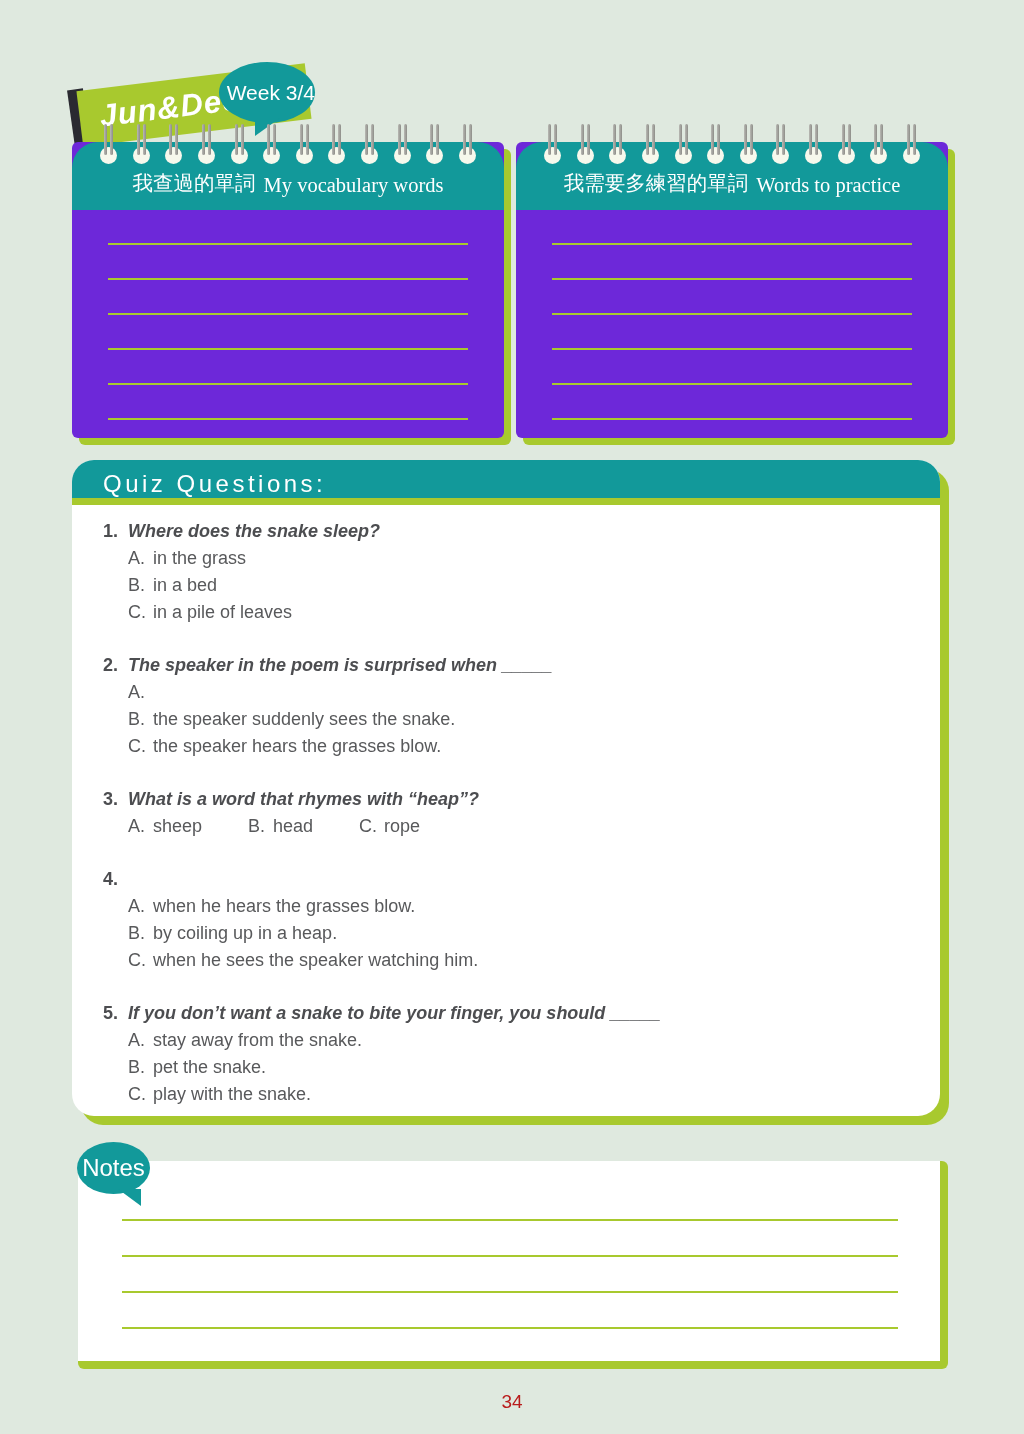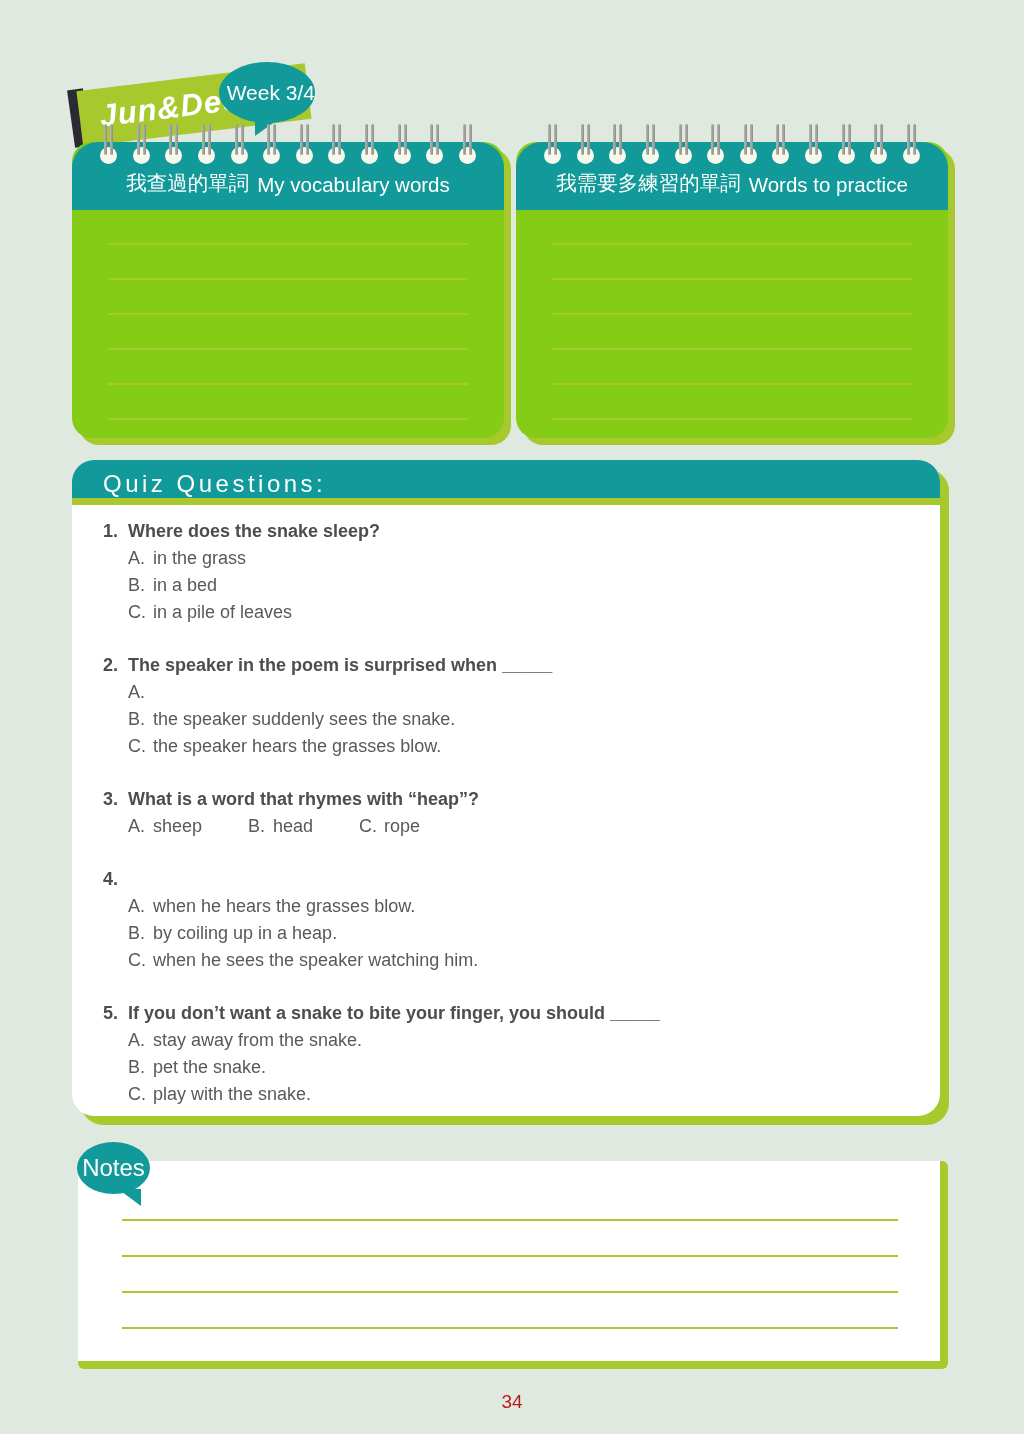--- a/index.html
+++ b/index.html
@@ -31,31 +31,31 @@
   }
   .week-bubble::after {
     content:""; position:absolute; left:36px; bottom:-13px;
     width:25px; height:18px; background:#12999a;
     clip-path:polygon(0 100%, 0 0, 100% 0);
   }
 
   
   .pad {
     position:absolute; top:142px; width:432px; height:296px;
-    background:#84cc16; border-radius:20px;
+    background:#6d28d9; border-radius:6px;
     box-shadow:7px 7px 0 #a8c92e; z-index:5;
   }
   .pad--left  { left:72px; }
   .pad--right { left:516px; }
   .pad__header {
     height:68px; background:#12999a; border-radius:26px 26px 0 0;
     display:flex; align-items:flex-end; justify-content:center;
     padding-bottom:13px; color:#fff; font-size:20.5px; white-space:nowrap;
   }
-  .pad__header .en { margin-left:8px; }
+  .pad__header .en { margin-left:8px;font-family:Liberation Serif, serif; }
   .pad__rings {
     position:absolute; top:5px; left:0; right:0; z-index:6;
     display:flex; justify-content:space-between; padding:0 28px;
   }
   .ring { position:relative; width:17px; height:17px; border-radius:50%; background:#f6f8ec; }
   .ring::before, .ring::after {
     content:""; position:absolute; top:-23px; width:3px; height:31px;
     background:linear-gradient(to right,#b9b9b4,#8d8d88); border-radius:2px;
   }
   .ring::before { left:4px; } .ring::after { right:4px; }
@@ -71,21 +71,21 @@
   .quiz-card__header {
     height:38px; background:#12999a; border-radius:22px 22px 0 0;
     display:flex; align-items:flex-end; padding-left:31px;
     color:#fff; font-size:24px; letter-spacing:3.5px;
   }
   .quiz-card__strip { height:7px; background:#a8c92e; }
   .quiz-card__body { padding:13px 32px 0 31px; font-size:18px; }
   .question + .question { margin-top:26px; }
   .qrow { display:flex; line-height:27px; }
   .qnum  { flex:none; width:25px; font-weight:bold; color:#4c4d50; }
-  .qstem { font-weight:bold; color:#4c4d50; }
+  .qstem { font-weight:bold; color:#4c4d50;font-style:italic; }
   .opt { display:flex; line-height:27px; padding-left:25px; }
   .olabel { flex:none; width:25px; }
   .opts-inline { display:flex; line-height:27px; padding-left:25px; }
   .opts-inline .pair { display:flex; }
   .opts-inline .pair + .pair { margin-left:46px; }
 
   
   .notes-card {
     position:absolute; left:78px; top:1161px; width:870px; height:208px;
     background:#fff; border-right:8px solid #a8c92e; border-bottom:8px solid #a8c92e;

